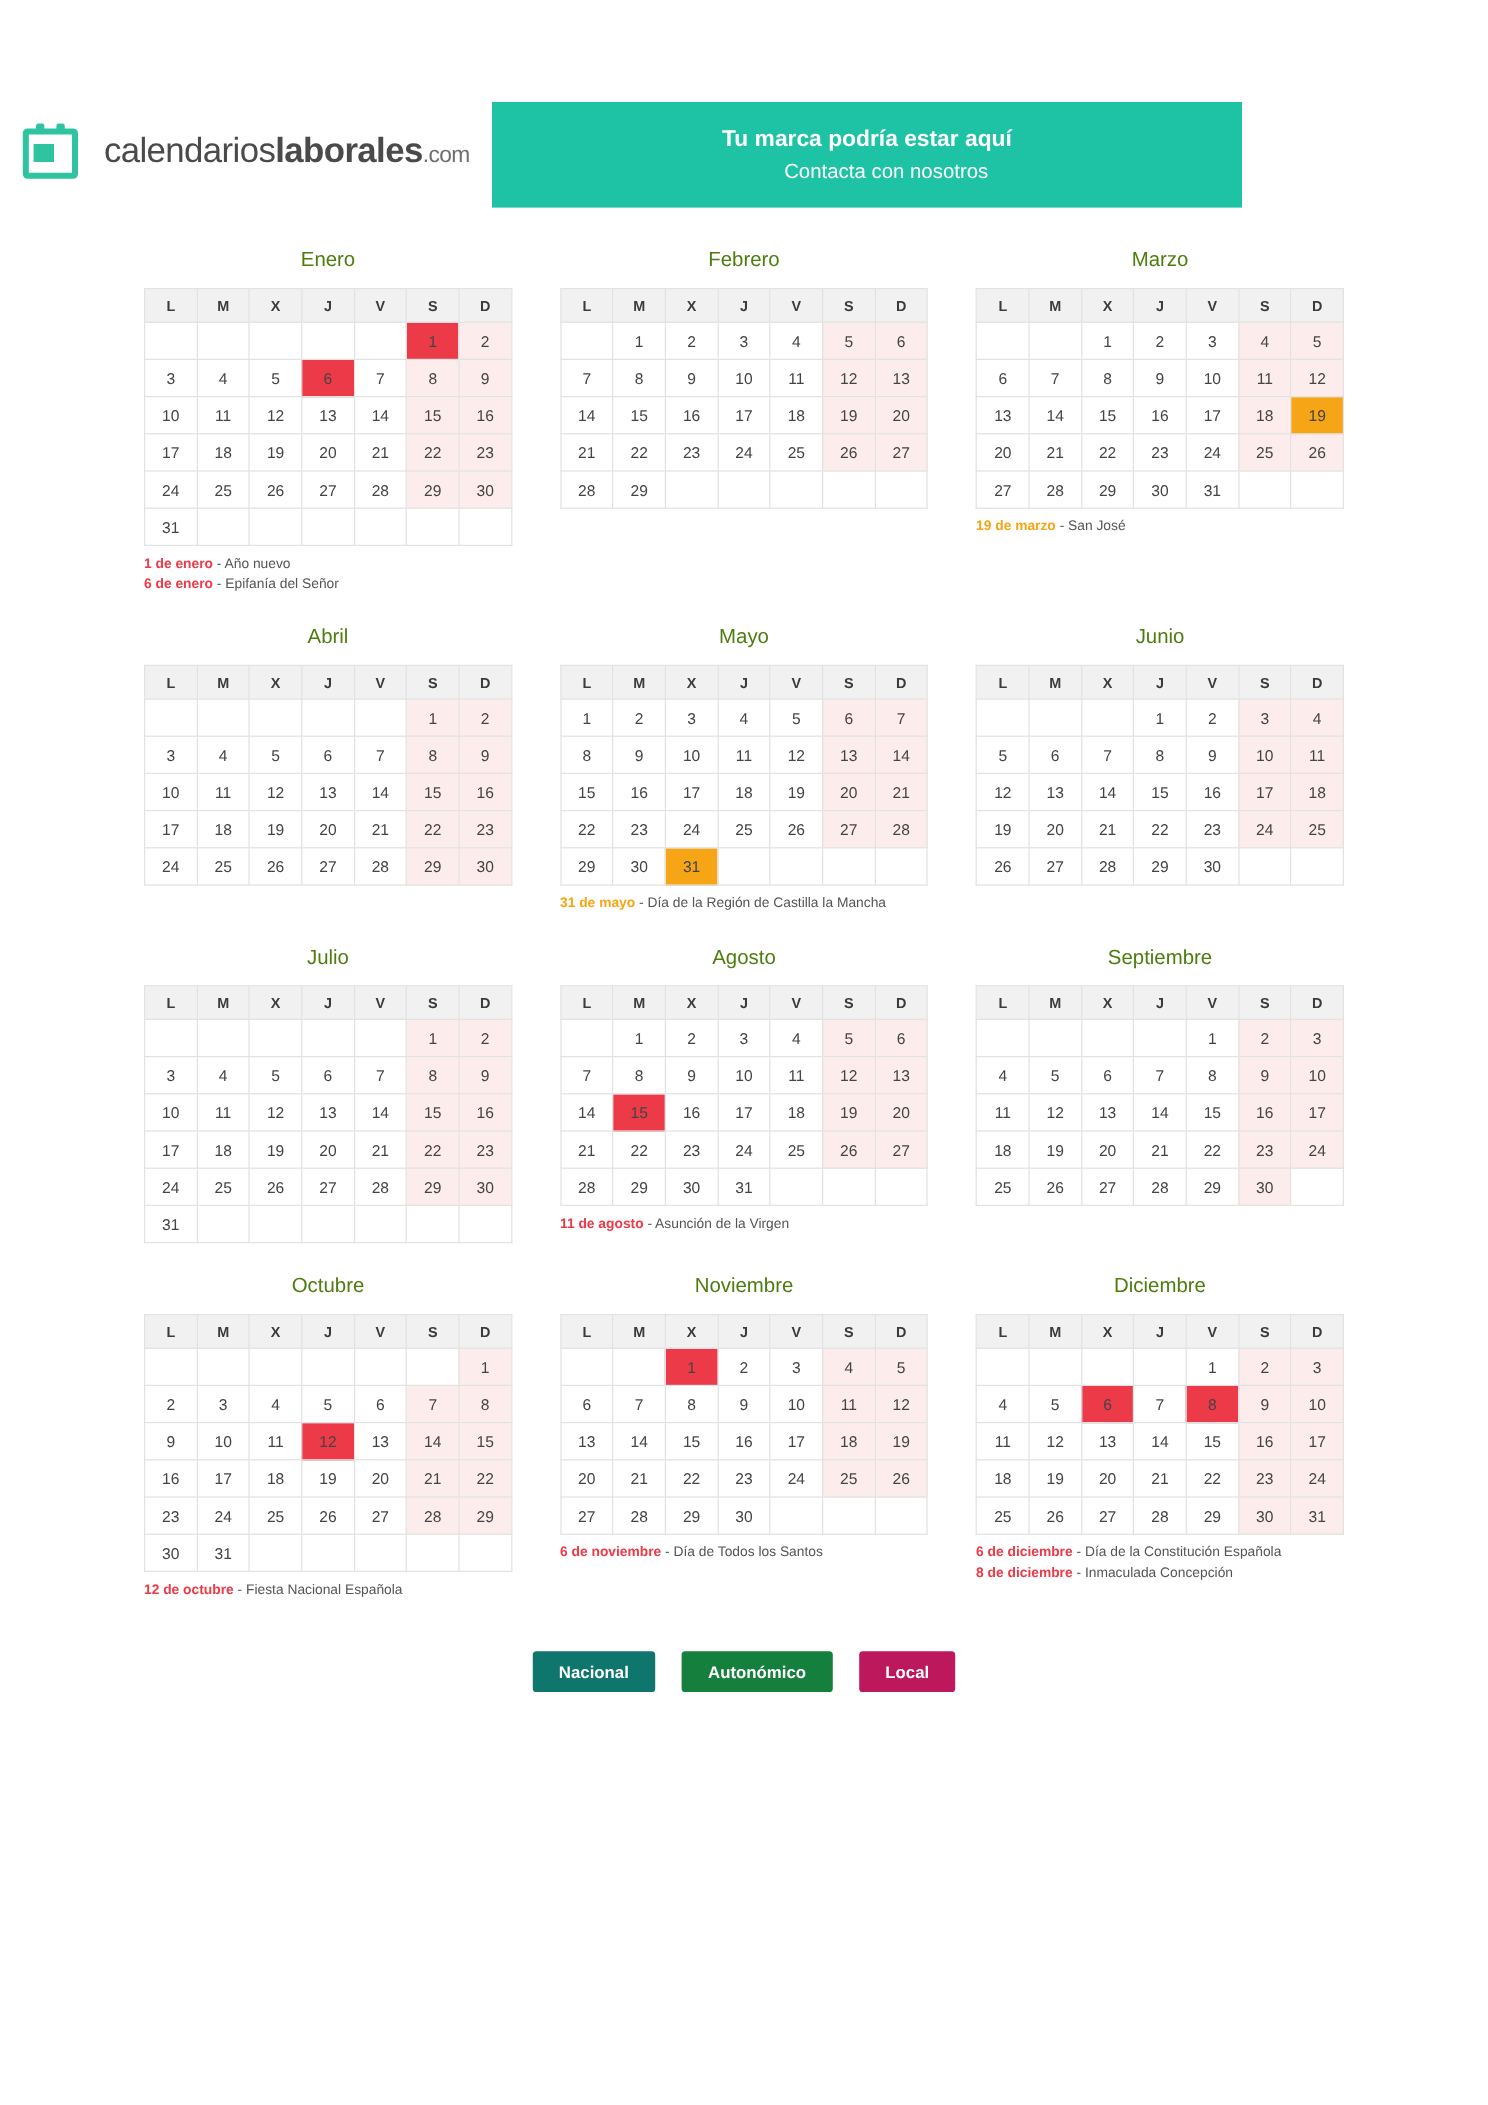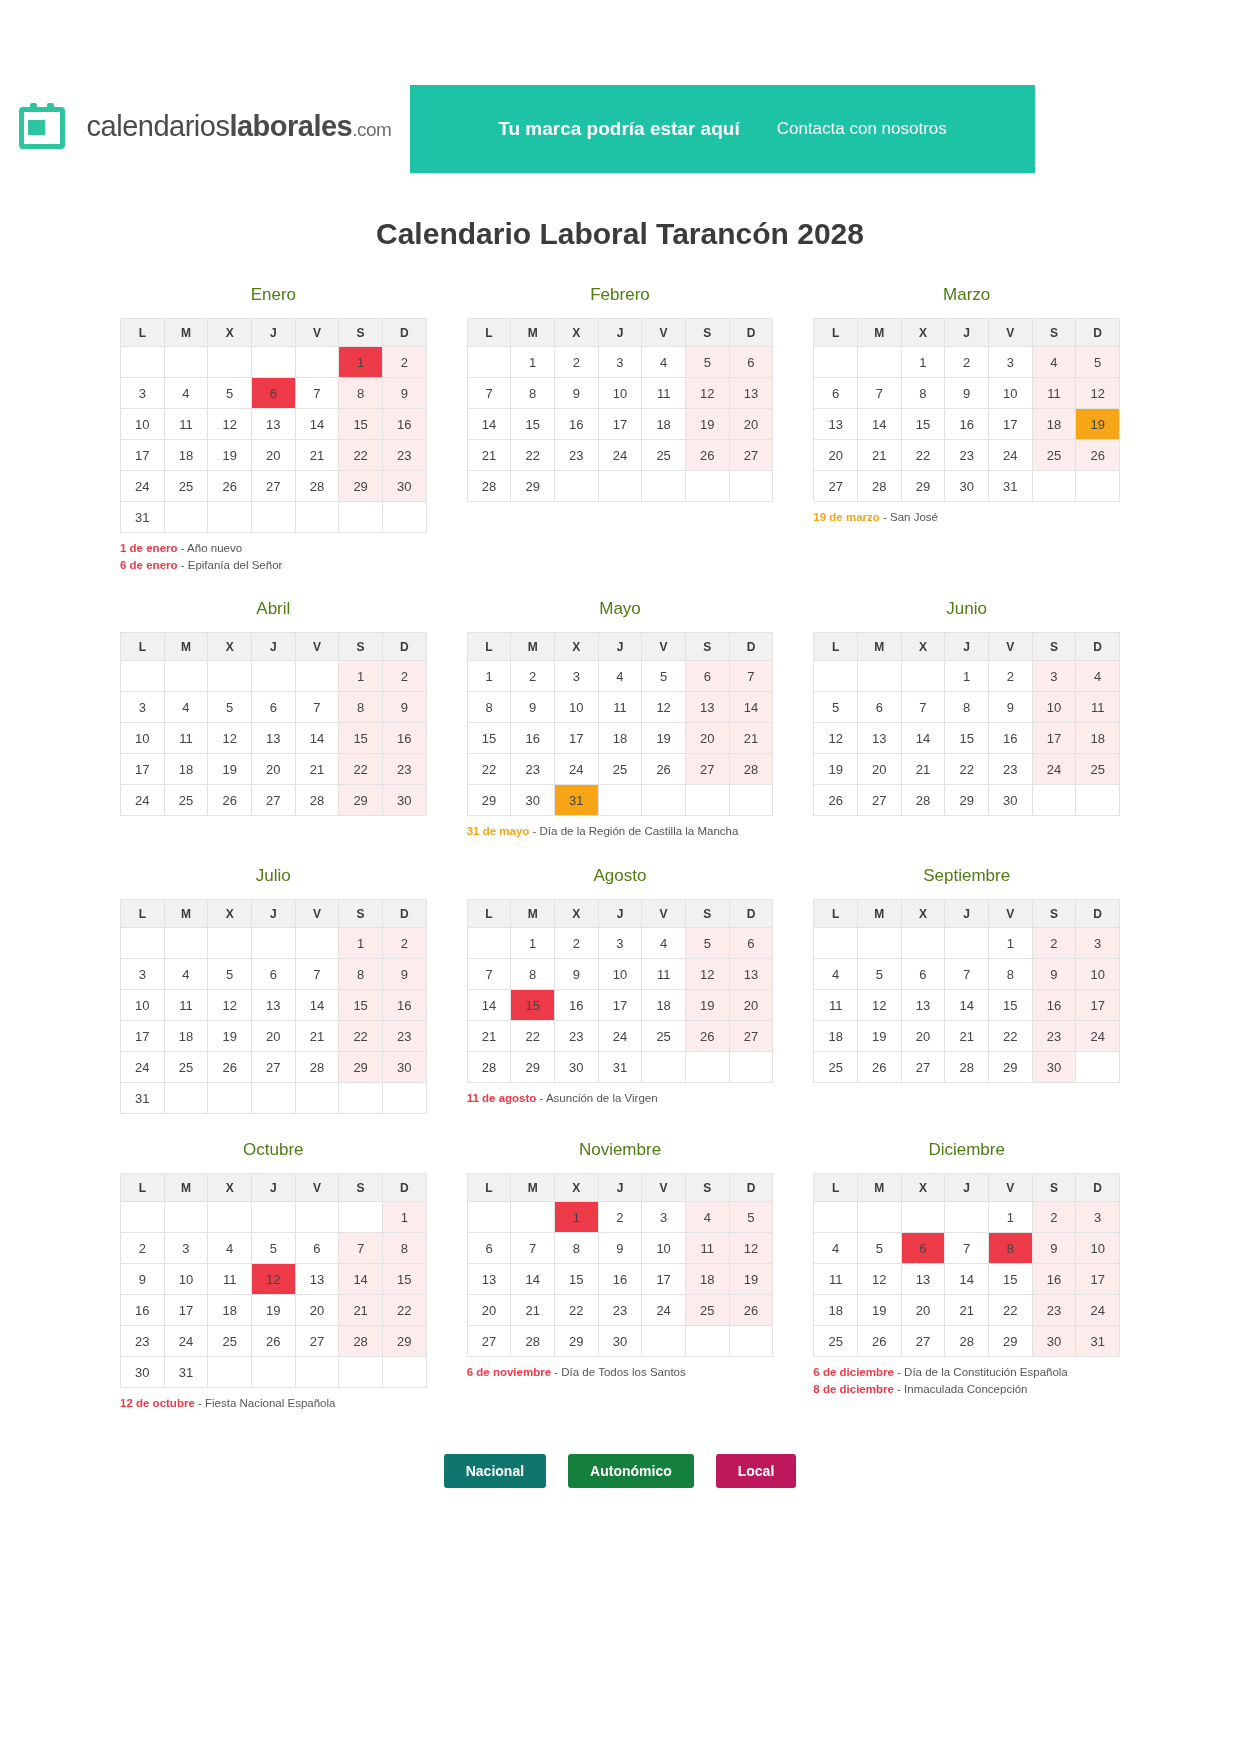--- a/index.html
+++ b/index.html
@@ -70,20 +70,21 @@
   }
   .logo-text .bold { font-weight: bold; color: #4a4a4a; }
   .logo-text .com { font-size: 19px; color: #6e6e6e; }
 
   .banner {
     width: 625px;
     height: 88px;
     background: #1ec2a4;
     color: #fff;
     display: flex;
+    flex-direction: column;
     align-items: center;
     justify-content: center;
     gap: 5px;
   }
   .banner .l1 { font-size: 19px; font-weight: bold; }
   .banner .l2 { font-size: 17px; margin-left: 32px; }
 
   
   .title {
     text-align: center;
@@ -188,21 +189,20 @@
           <span>calendarios</span><span class="bold">laborales</span><span class="com">.com</span>
         </div>
       </div>
     </div>
     <div class="banner">
       <div class="l1">Tu marca podría estar aquí</div>
       <div class="l2">Contacta con nosotros</div>
     </div>
   </div>
 
-  <div class="title">Calendario Laboral Tarancón 2028</div>
 
   <div class="months" id="months-container">
       <div class="row">
         <div class="month">
           <div class="month-name">Enero</div>
           <table class="cal">
             <thead>
               <tr>
                 <th>L</th>
                 <th>M</th>

